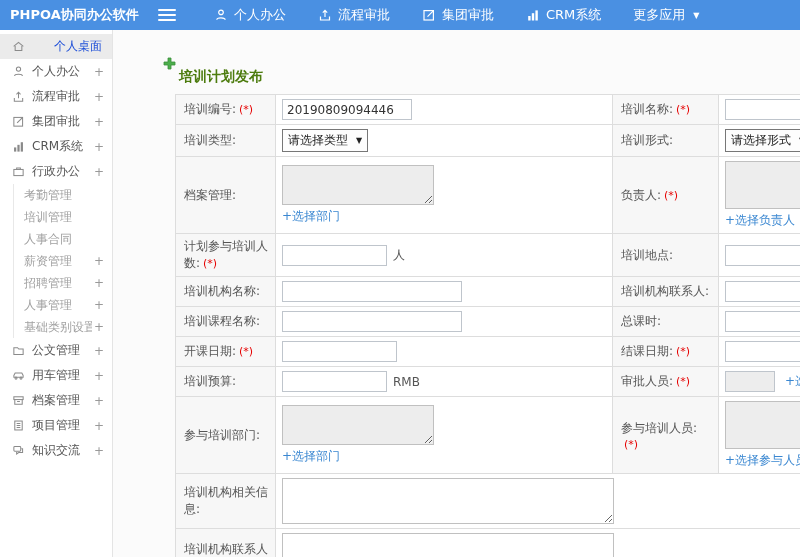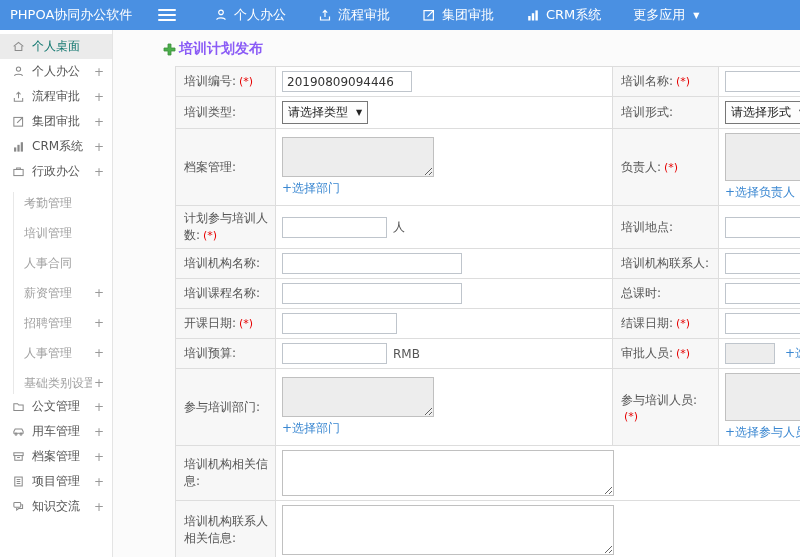--- a/index.html
+++ b/index.html
@@ -3,49 +3,49 @@
 <meta charset="utf-8">
 <style>
   * { margin:0; padding:0; box-sizing:border-box; }
   html,body { width:800px; height:557px; overflow:hidden;
     font-family:"DejaVu Sans","Liberation Sans",sans-serif; background:#fff; }
   .stage { position:relative; width:800px; height:557px; overflow:hidden; background:#fff; }
 
   
   .header { position:absolute; left:0; top:0; width:800px; height:30px;
     background:#4a90e2; display:flex; align-items:center; color:#fff; }
-  .logo { width:150px; padding-left:10px; font-size:13px; font-weight:normal; letter-spacing:0; }
+  .logo { width:150px; padding-left:10px; font-size:13px; font-weight:bold; letter-spacing:0; }
   .hamburger { width:18px; height:12px; margin:0 22px 0 8px; display:flex; flex-direction:column;
     justify-content:space-between; cursor:pointer; }
   .hamburger i { display:block; height:2px; background:#fff; border-radius:1px; }
   .topnav { display:flex; align-items:center; height:30px; }
   .topnav .nav-item { display:flex; align-items:center; gap:6px; padding:0 16px; height:30px;
     font-size:13px; cursor:pointer; white-space:nowrap; }
   .topnav svg { display:block; }
   .caret-sm { font-size:8px; margin-left:2px; }
 
   
   .sidebar { position:absolute; left:0; top:30px; width:113px; height:527px;
     background:#fff; border-right:1px solid #e4e4e4; padding-top:4px; overflow:hidden; }
   .side-item { display:flex; align-items:center; height:25px; padding:0 8px 0 12px;
     font-size:12px; color:#555; cursor:pointer; }
-  .side-item.active { background:#ebebeb; color:#0f766e; }
+  .side-item.active { background:#ebebeb; color:#1d4ed8;text-align:right; }
   .side-item .sicon { flex:0 0 13px; margin-right:7px; }
   .side-item .slabel { flex:1; white-space:nowrap; overflow:hidden; }
   .expand { color:#999; font-size:12px; margin-left:2px; }
   .side-sub { border-left:1px solid #e8e8e8; margin-left:13px; }
   .sub-item { display:flex; align-items:center; height:22px; padding:0 8px 0 10px;
-    font-size:12px; color:#a0a0a0; cursor:pointer;margin-top:8px; }
+    font-size:12px; color:#a0a0a0; cursor:pointer; }
   .sub-item span:first-child { flex:1; white-space:nowrap; overflow:hidden; }
 
   
   .content { position:absolute; left:113px; top:30px; width:687px; height:527px;
     background:#fbfbfb; overflow:hidden; }
   .page-title { margin:10px 0 8px 50px; display:flex; align-items:center; gap:3px; }
-  .page-title .ttl { font-size:14px; font-weight:bold; color:#8b5cf6; }
+  .page-title .ttl { font-size:14px; font-weight:bold; color:#4d7c0f;margin-top:28px; }
 
   table.form { border-collapse:collapse; table-layout:fixed; width:723px; margin-left:62px;
     background:#fff; }
   table.form td { border:1px solid #ddd; font-size:12px; color:#555; vertical-align:middle; }
   td.lbl { background:#f7f7f7; padding:4px 4px 4px 8px; }
   td.fld { background:#fff; padding:4px 6px; }
   .req { color:#e60000; font-size:11px; margin-left:3px; }
   .txt { border:1px solid #bfc5cc; height:21px; font-size:12px; padding:1px 4px; color:#333;
     background:#fff; font-family:"DejaVu Sans","Liberation Sans",sans-serif; }
   .w130{width:130px}.w180{width:180px}.w105{width:105px}.w115{width:115px}

